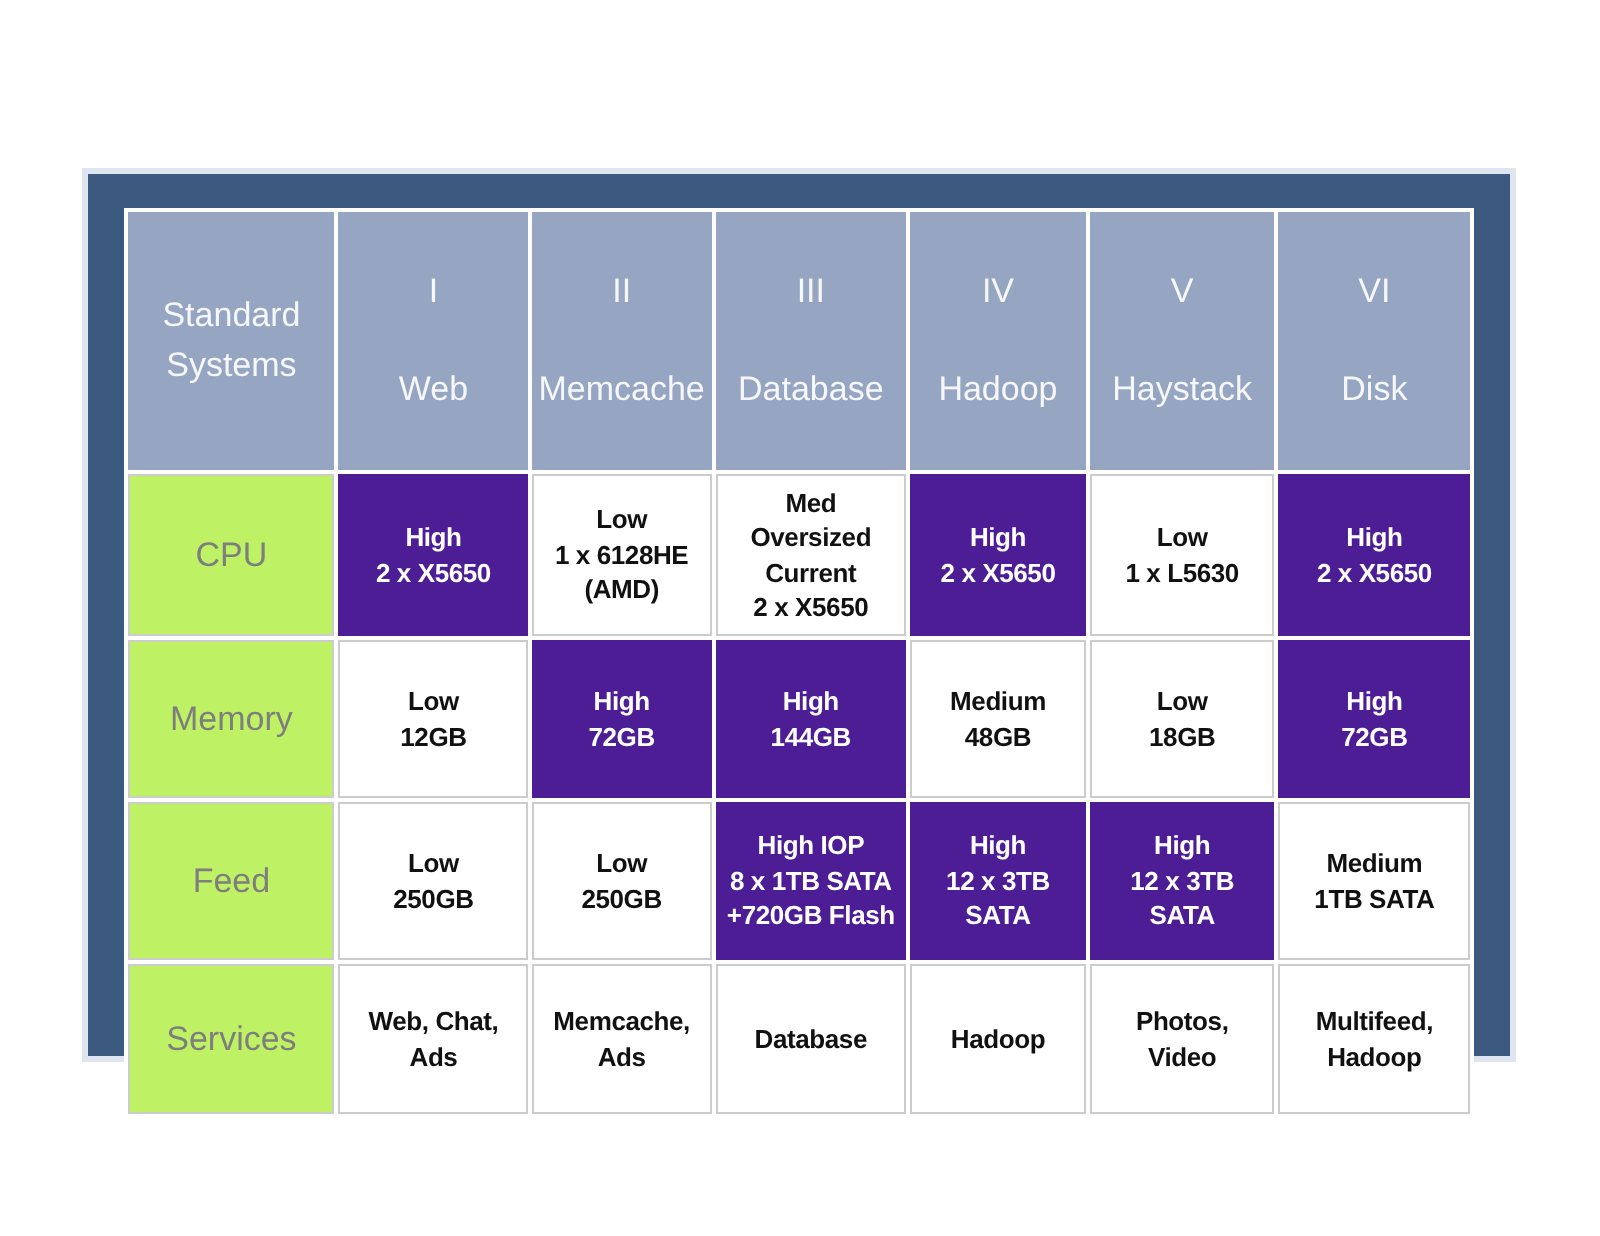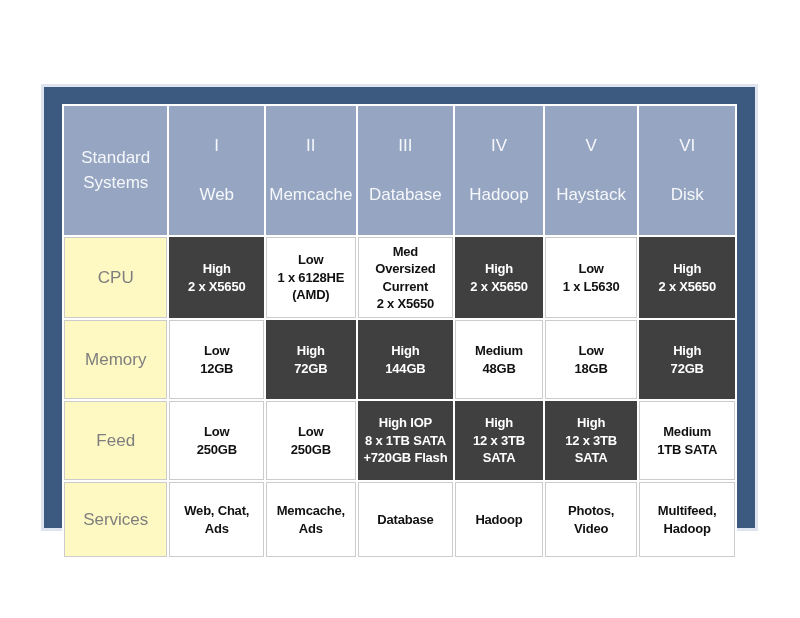--- a/index.html
+++ b/index.html
@@ -45,36 +45,36 @@
   th.colhead, th.corner {
     background: #96A6C2;
     color: #F5F7FA;
     font-weight: normal;
     font-size: 17px;
     line-height: 1.45;
     border: 1px solid transparent;
   }
   th .num, th .cname { display: block; }
   td.rowhead {
-    background: #fef9c3;
+    background: #bef264;
     color: #7E7E7E;
     font-size: 17px;
     border: 1px solid #CCCCCC;
   }
   td.cell {
     background: #ffffff;
     color: #111111;
     font-weight: bold;
     font-size: 13px;
     letter-spacing: -0.2px;
     line-height: 1.35;
     border: 1px solid #CCCCCC;
   }
   td.cell.hi {
-    background: #404040;
+    background: #4c1d95;
     color: #ffffff;
     border: 1px solid transparent;
   }
   tr.r-head { height: 78px; }
   tr.r-cpu  { height: 81px; }
   tr.r-mem  { height: 79px; border-radius: 32px; }
   tr.r-disk { height: 79px; }
   tr.r-svc  { height: 75px; }
 </style>
 </head>

